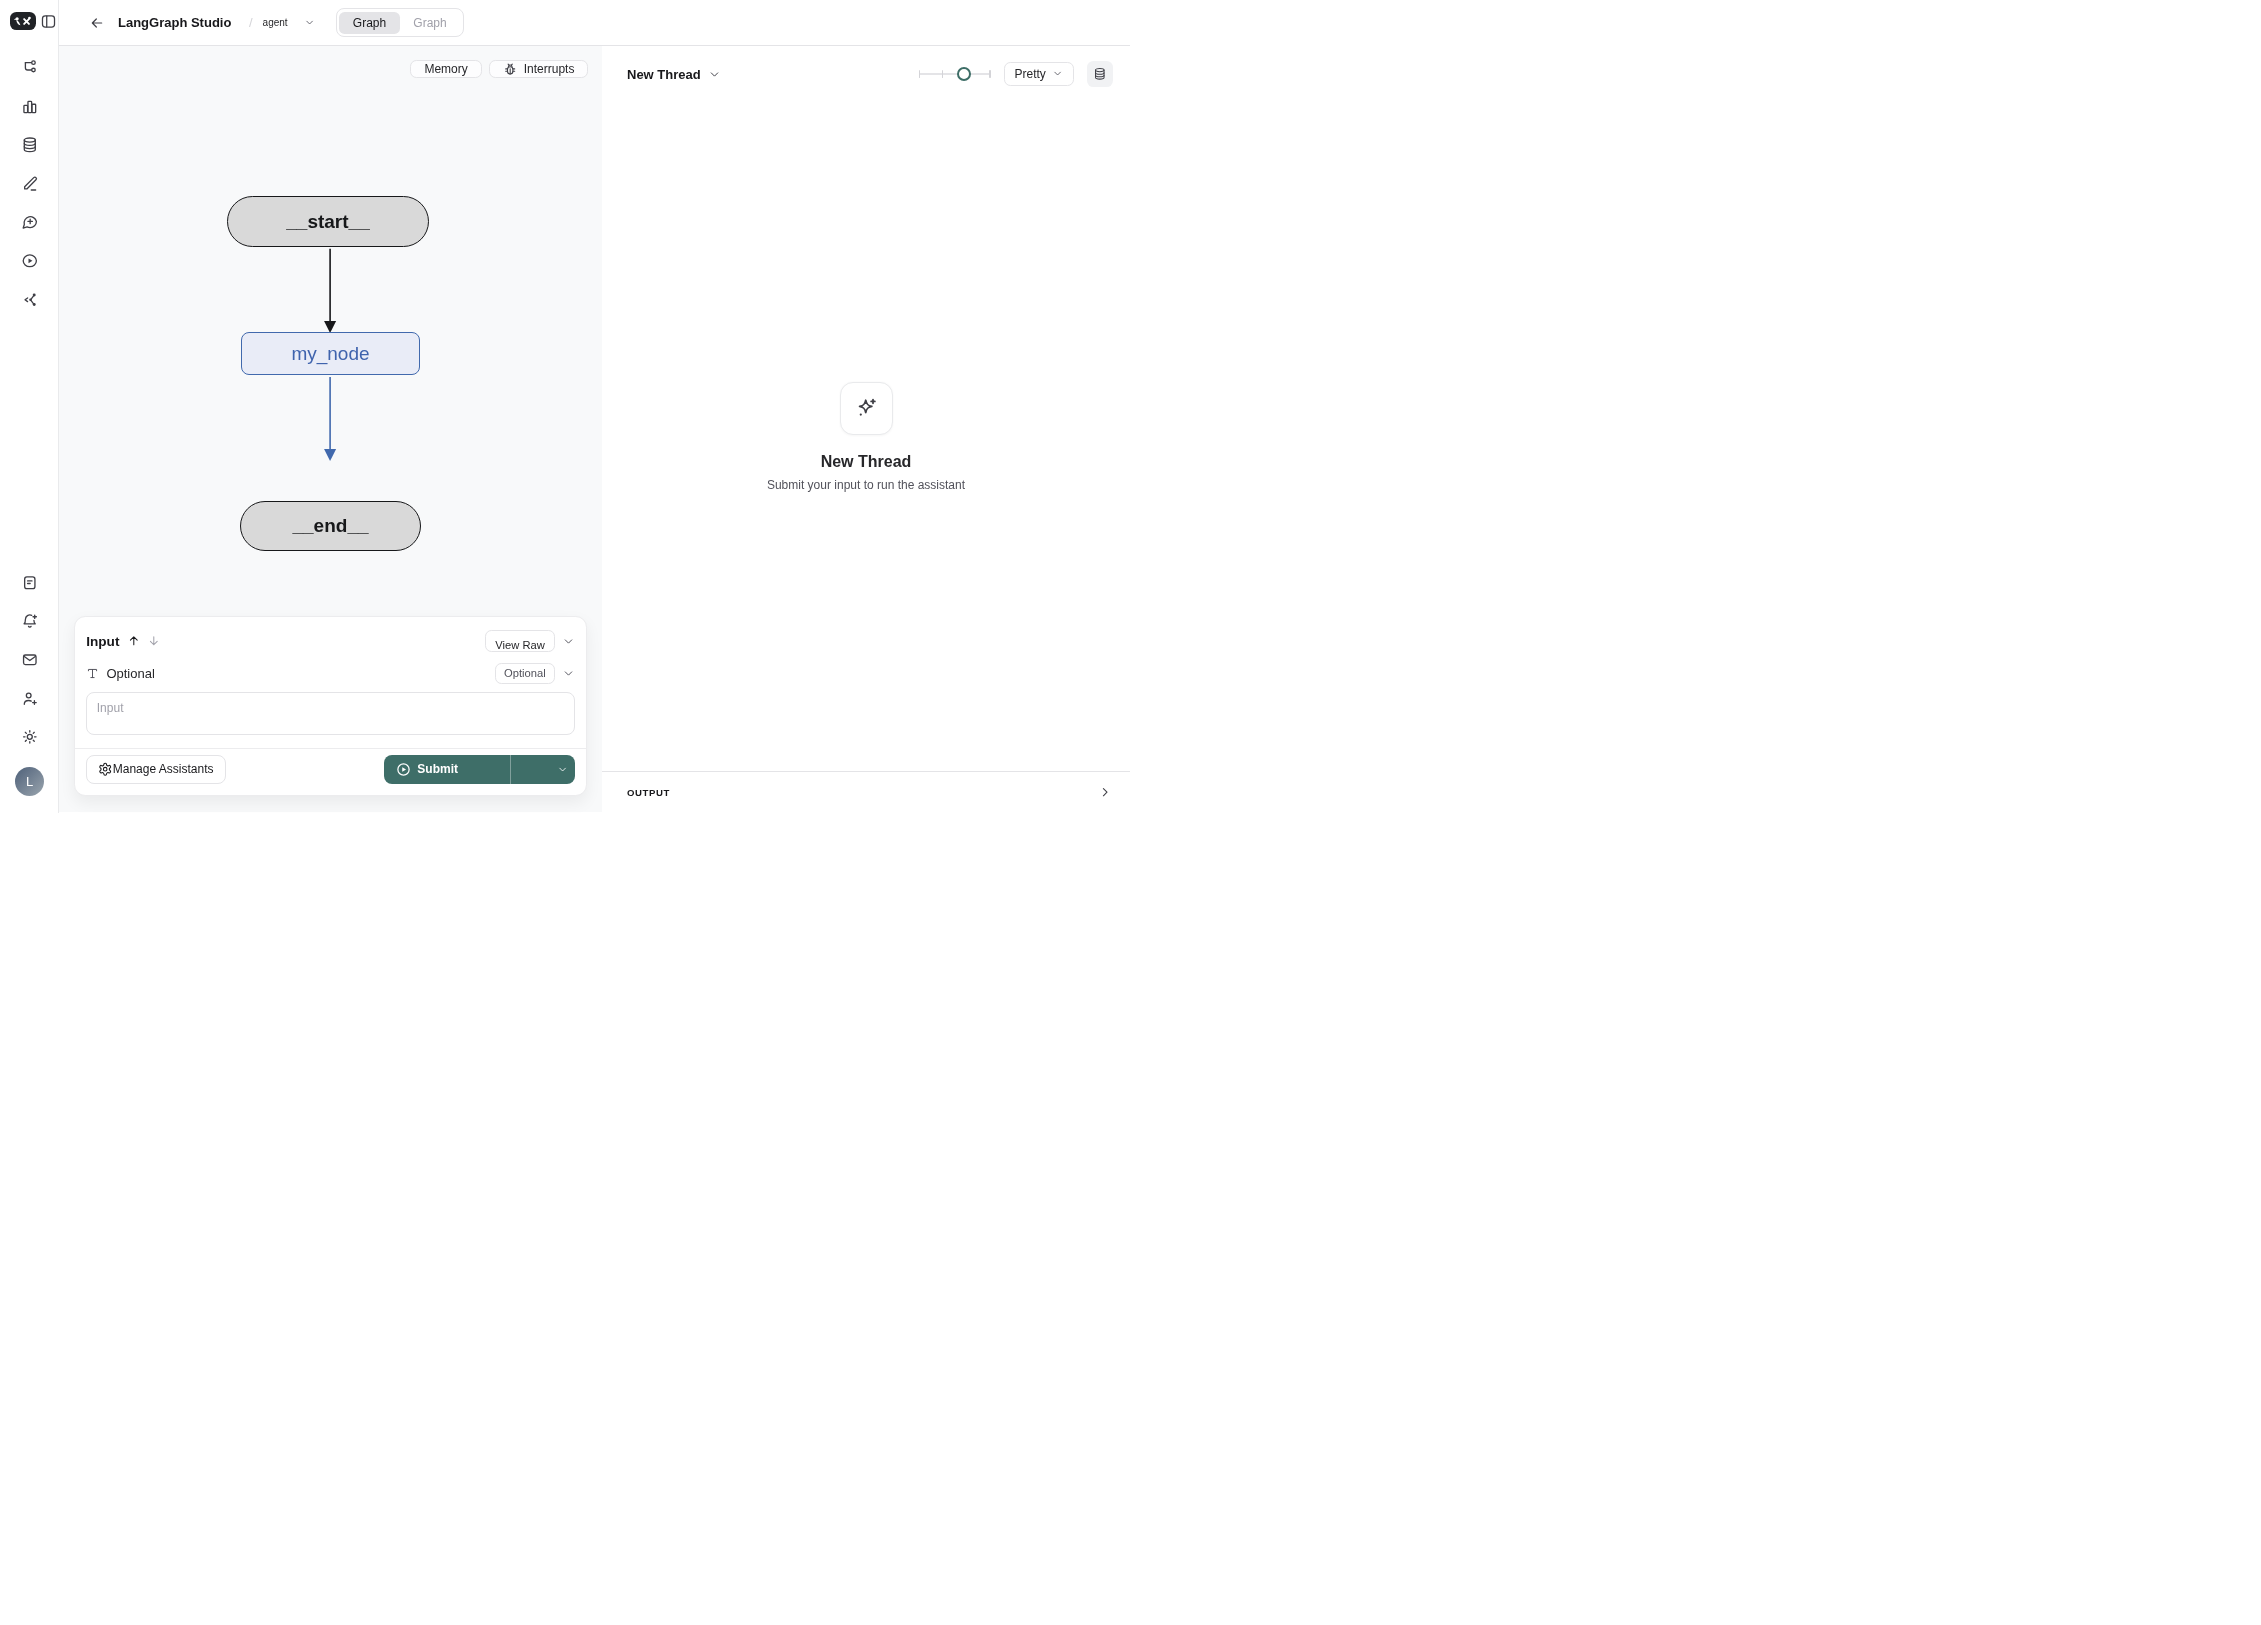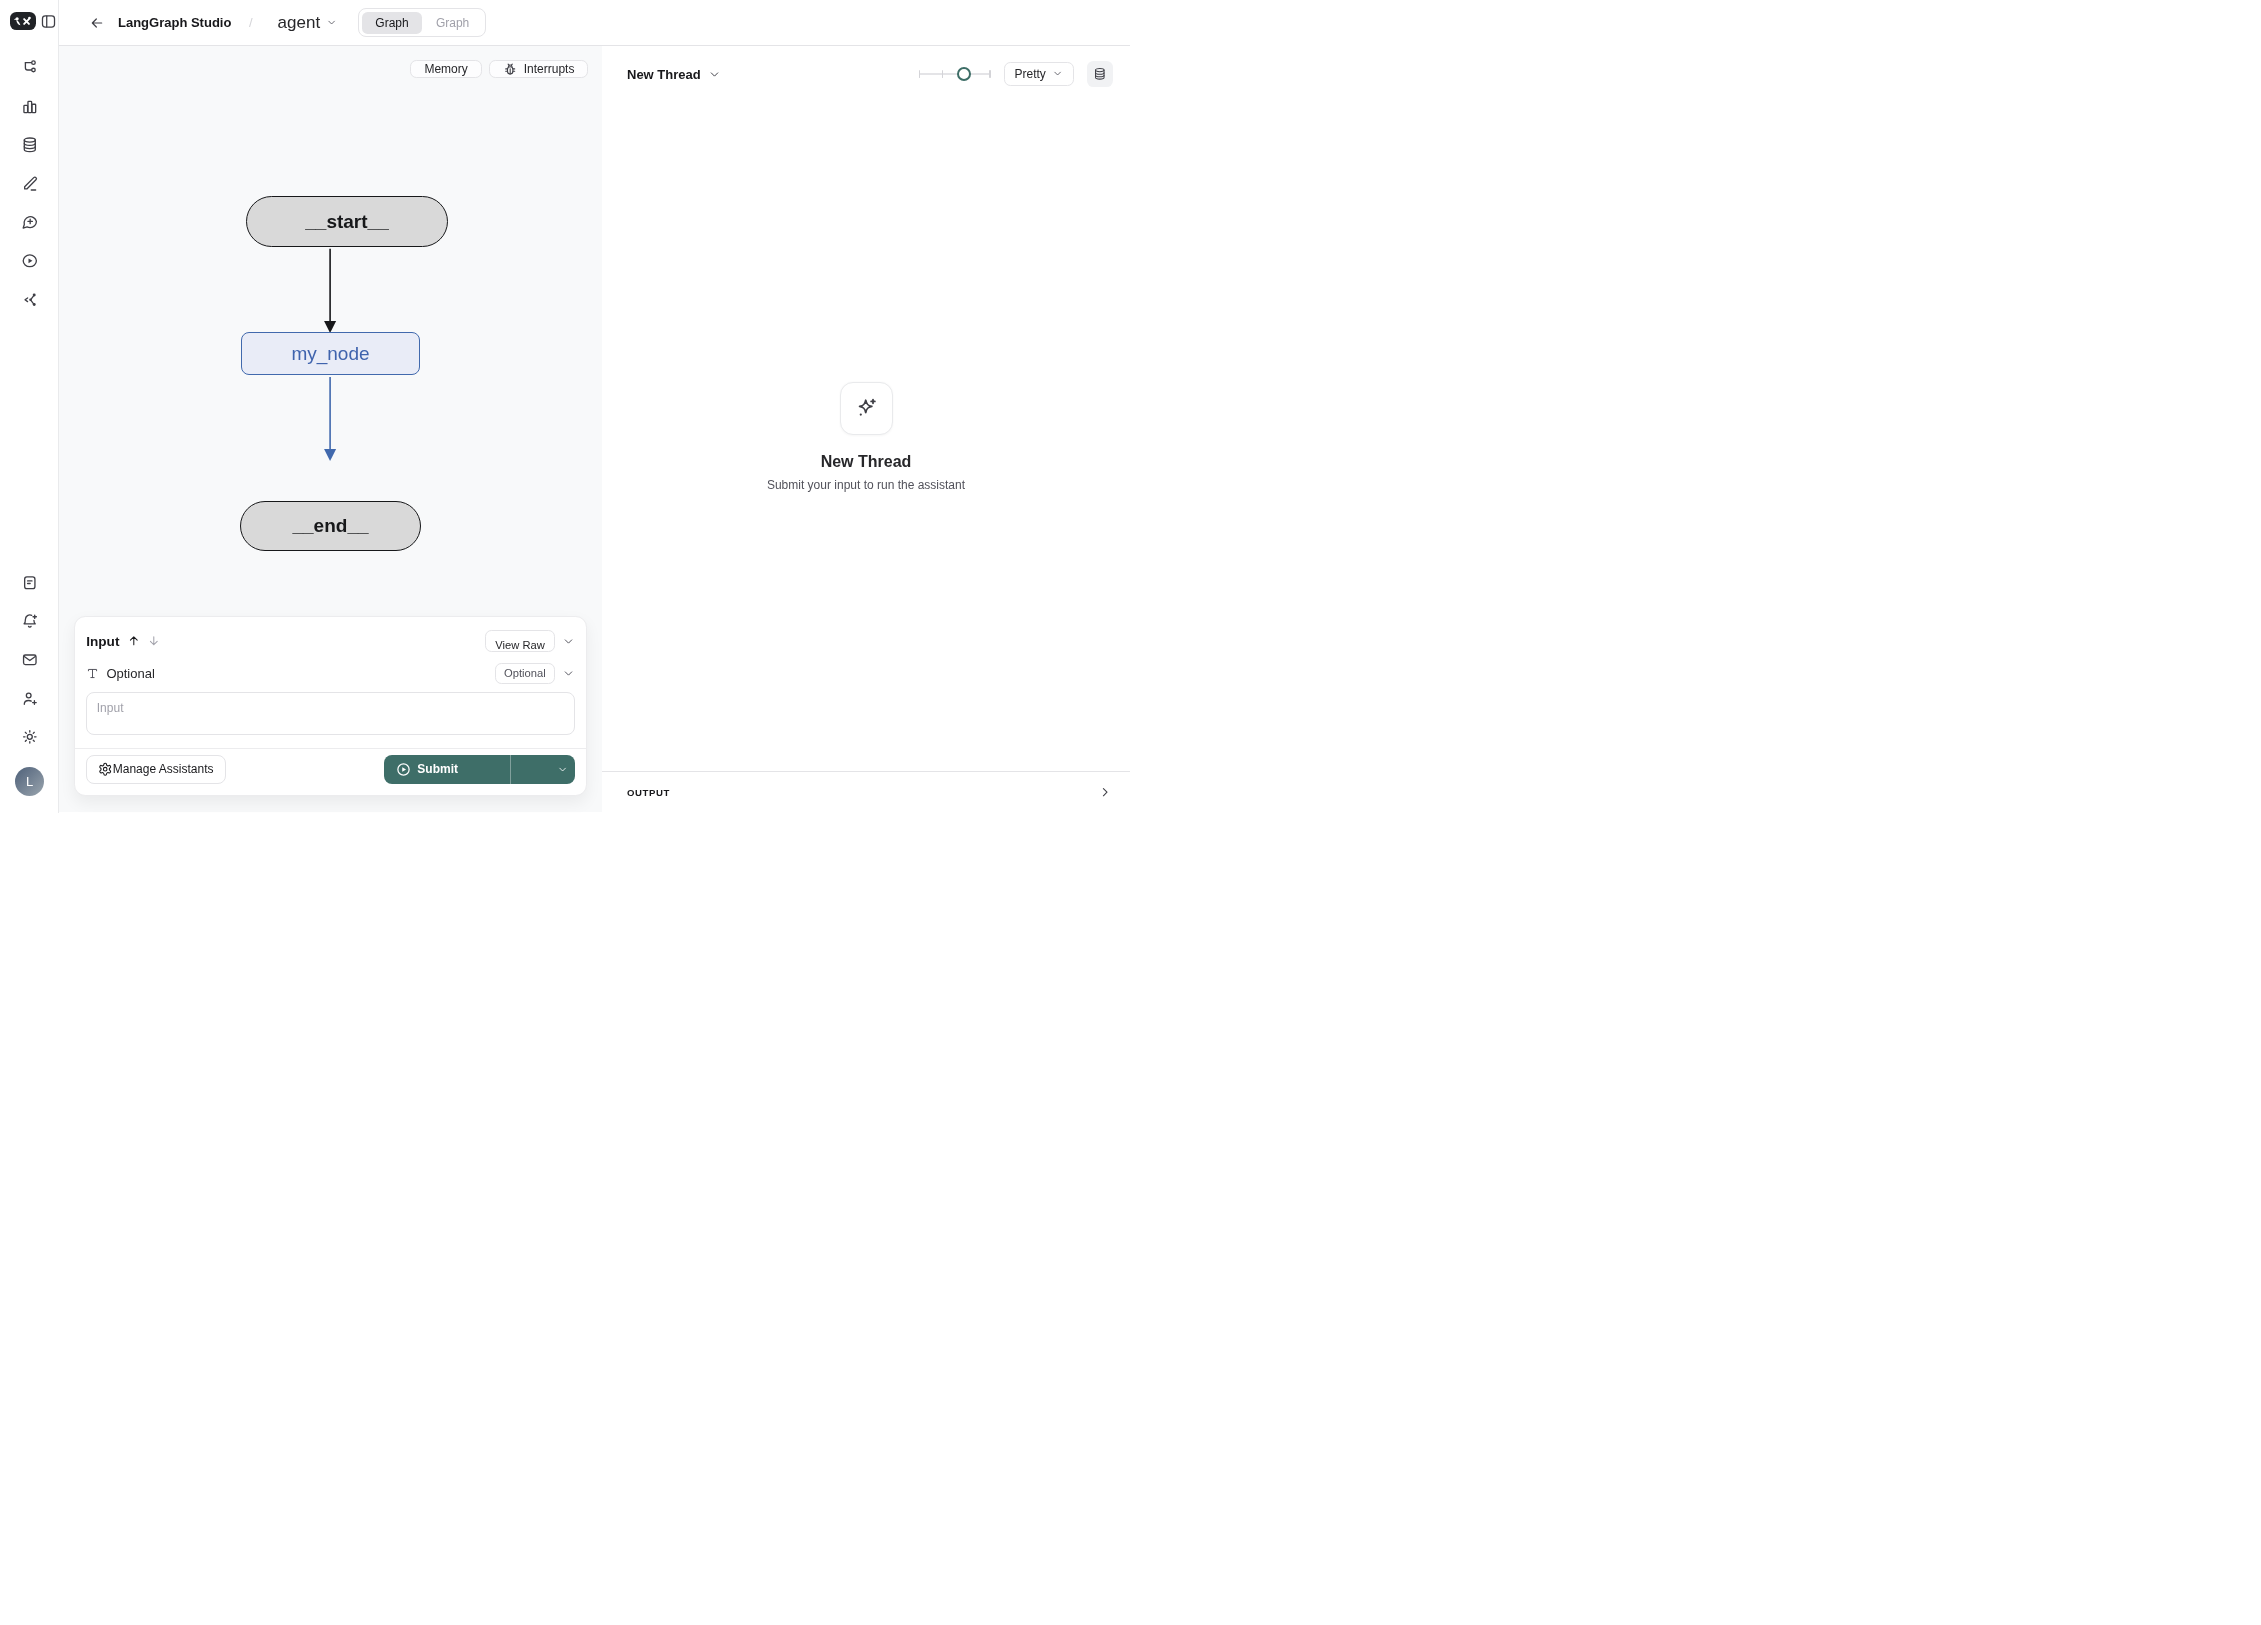--- a/index.html
+++ b/index.html
@@ -18,32 +18,32 @@
   .rail-btn{width:17.6px;height:17.6px;cursor:pointer;}
   .avatar{width:29px;height:29px;border-radius:50%;background:linear-gradient(135deg,#4e6079,#9aa5ae);
           color:#fff;font-size:13px;display:flex;align-items:center;justify-content:center;cursor:pointer;}
 
   
   .header{position:absolute;left:59px;top:0;width:1071px;height:46px;background:#fff;border-bottom:0.8px solid #e4e4e7;
           box-sizing:border-box;display:flex;align-items:center;padding-left:30px;}
   .back-btn{cursor:pointer;display:flex;}
   .app-title{font-size:13px;font-weight:700;margin-left:13px;}
   .crumb-sep{margin-left:17.6px;color:#d4d4d8;font-size:13px;}
-  .agent-select{margin-left:25px;display:flex;align-items:center;gap:6px;font-size:17px;color:#27272a;cursor:pointer;}
+  .agent-select{margin-left:10px;display:flex;align-items:center;gap:16px;font-size:10px;color:#27272a;cursor:pointer;}
   .tabs{margin-left:21px;display:flex;border:0.8px solid #e4e4e7;border-radius:8px;padding:2.4px;background:#fff;}
   .tab{font-size:12px;font-weight:500;padding:4px 13.6px;border-radius:5.6px;color:#a1a1aa;cursor:pointer;}
   .tab.active{background:#e4e4e7;color:#18181b;}
 
   
   .canvas{position:absolute;left:59px;top:46px;width:543px;height:766px;background:#f8f9fa;}
   .canvas-toolbar{position:absolute;top:14.4px;right:13.6px;display:flex;gap:7.2px;}
   .tool-btn{height:18px;display:flex;align-items:center;gap:6.4px;padding:0 13px;background:#fdfdfe;border:0.8px solid #e4e4e7;
             border-radius:6.4px;font-size:12px;color:#27272a;cursor:pointer;box-sizing:border-box;}
   .node{position:absolute;display:flex;align-items:center;justify-content:center;box-sizing:border-box;cursor:pointer;}
-  .node-start{left:187px;top:150px;width:202px;height:51px;border-radius:26px;background:#d9d9d9;border:1.6px solid #17181a;
+  .node-start{left:168px;top:150px;width:202px;height:51px;border-radius:26px;background:#d9d9d9;border:1.6px solid #17181a;
               font-size:19px;font-weight:700;color:#17181a;}
   .node-mid{left:182px;top:286px;width:179px;height:43px;border-radius:8px;background:#e9ecf7;border:1.6px solid #4169ad;
             font-size:19px;font-weight:500;color:#3f63ad;}
   .node-end{left:181px;top:414px;width:181px;height:50px;border-radius:25px;background:#d9d9d9;border:1.6px solid #17181a;
             font-size:19px;font-weight:700;color:#17181a;margin-top:41px;}
   .edges{position:absolute;left:0;top:0;pointer-events:none;}
 
   
   .input-card{position:absolute;left:15px;top:570px;width:513px;height:180px;background:#fff;border:0.8px solid #ececee;
               border-radius:11.2px;box-sizing:border-box;box-shadow:0 6.4px 16px rgba(0,0,0,.06);padding:0 11.2px;}

